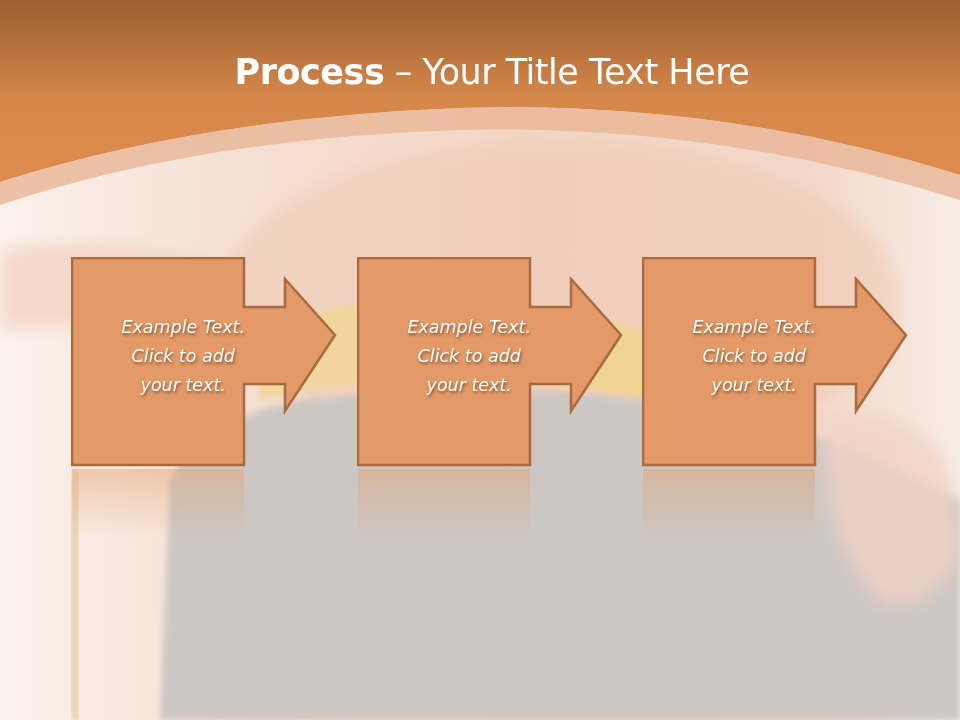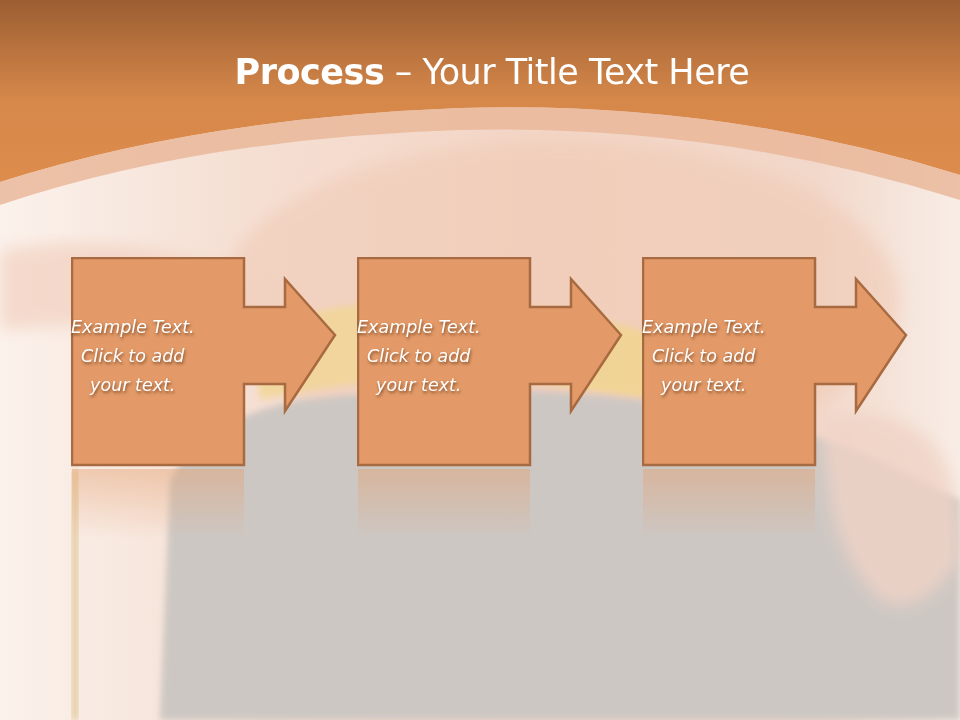--- a/index.html
+++ b/index.html
@@ -7,21 +7,21 @@
     .slide { position: absolute; left: 0; top: 0; width: 960px; height: 720px; overflow: hidden;
       background: #f6e6dc; }
     .photo-bg { position: absolute; inset: 0; }
     .header { position: absolute; left: 0; top: 0; width: 960px; height: 240px; }
     .title { position: absolute; left: 0; top: 52px; width: 984px; text-align: center; color: #ffffff;
       font-size: 35px; font-family: "DejaVu Sans", sans-serif; letter-spacing: -0.5px; }
     .title b { font-weight: bold; }
     .title .rest { font-weight: normal; }
     .step { position: absolute; }
     .step-text { position: absolute; left: 0; top: 0; width: 174px; height: 208px;
-      display: flex; align-items: center; justify-content: flex-start; text-align: center;
+      display: flex; align-items: center; justify-content: flex-end; text-align: center;
       color: #ffffff; font-style: italic; font-size: 17.5px; line-height: 29px;
       font-family: "DejaVu Sans", sans-serif;
       text-shadow: 1px 2px 3px rgba(90,45,15,0.7); padding-bottom: 10px; box-sizing: border-box; }
     .step-text span { display: block; }
   </style>
 </head>
 <body>
 
 <div class="slide">
 

